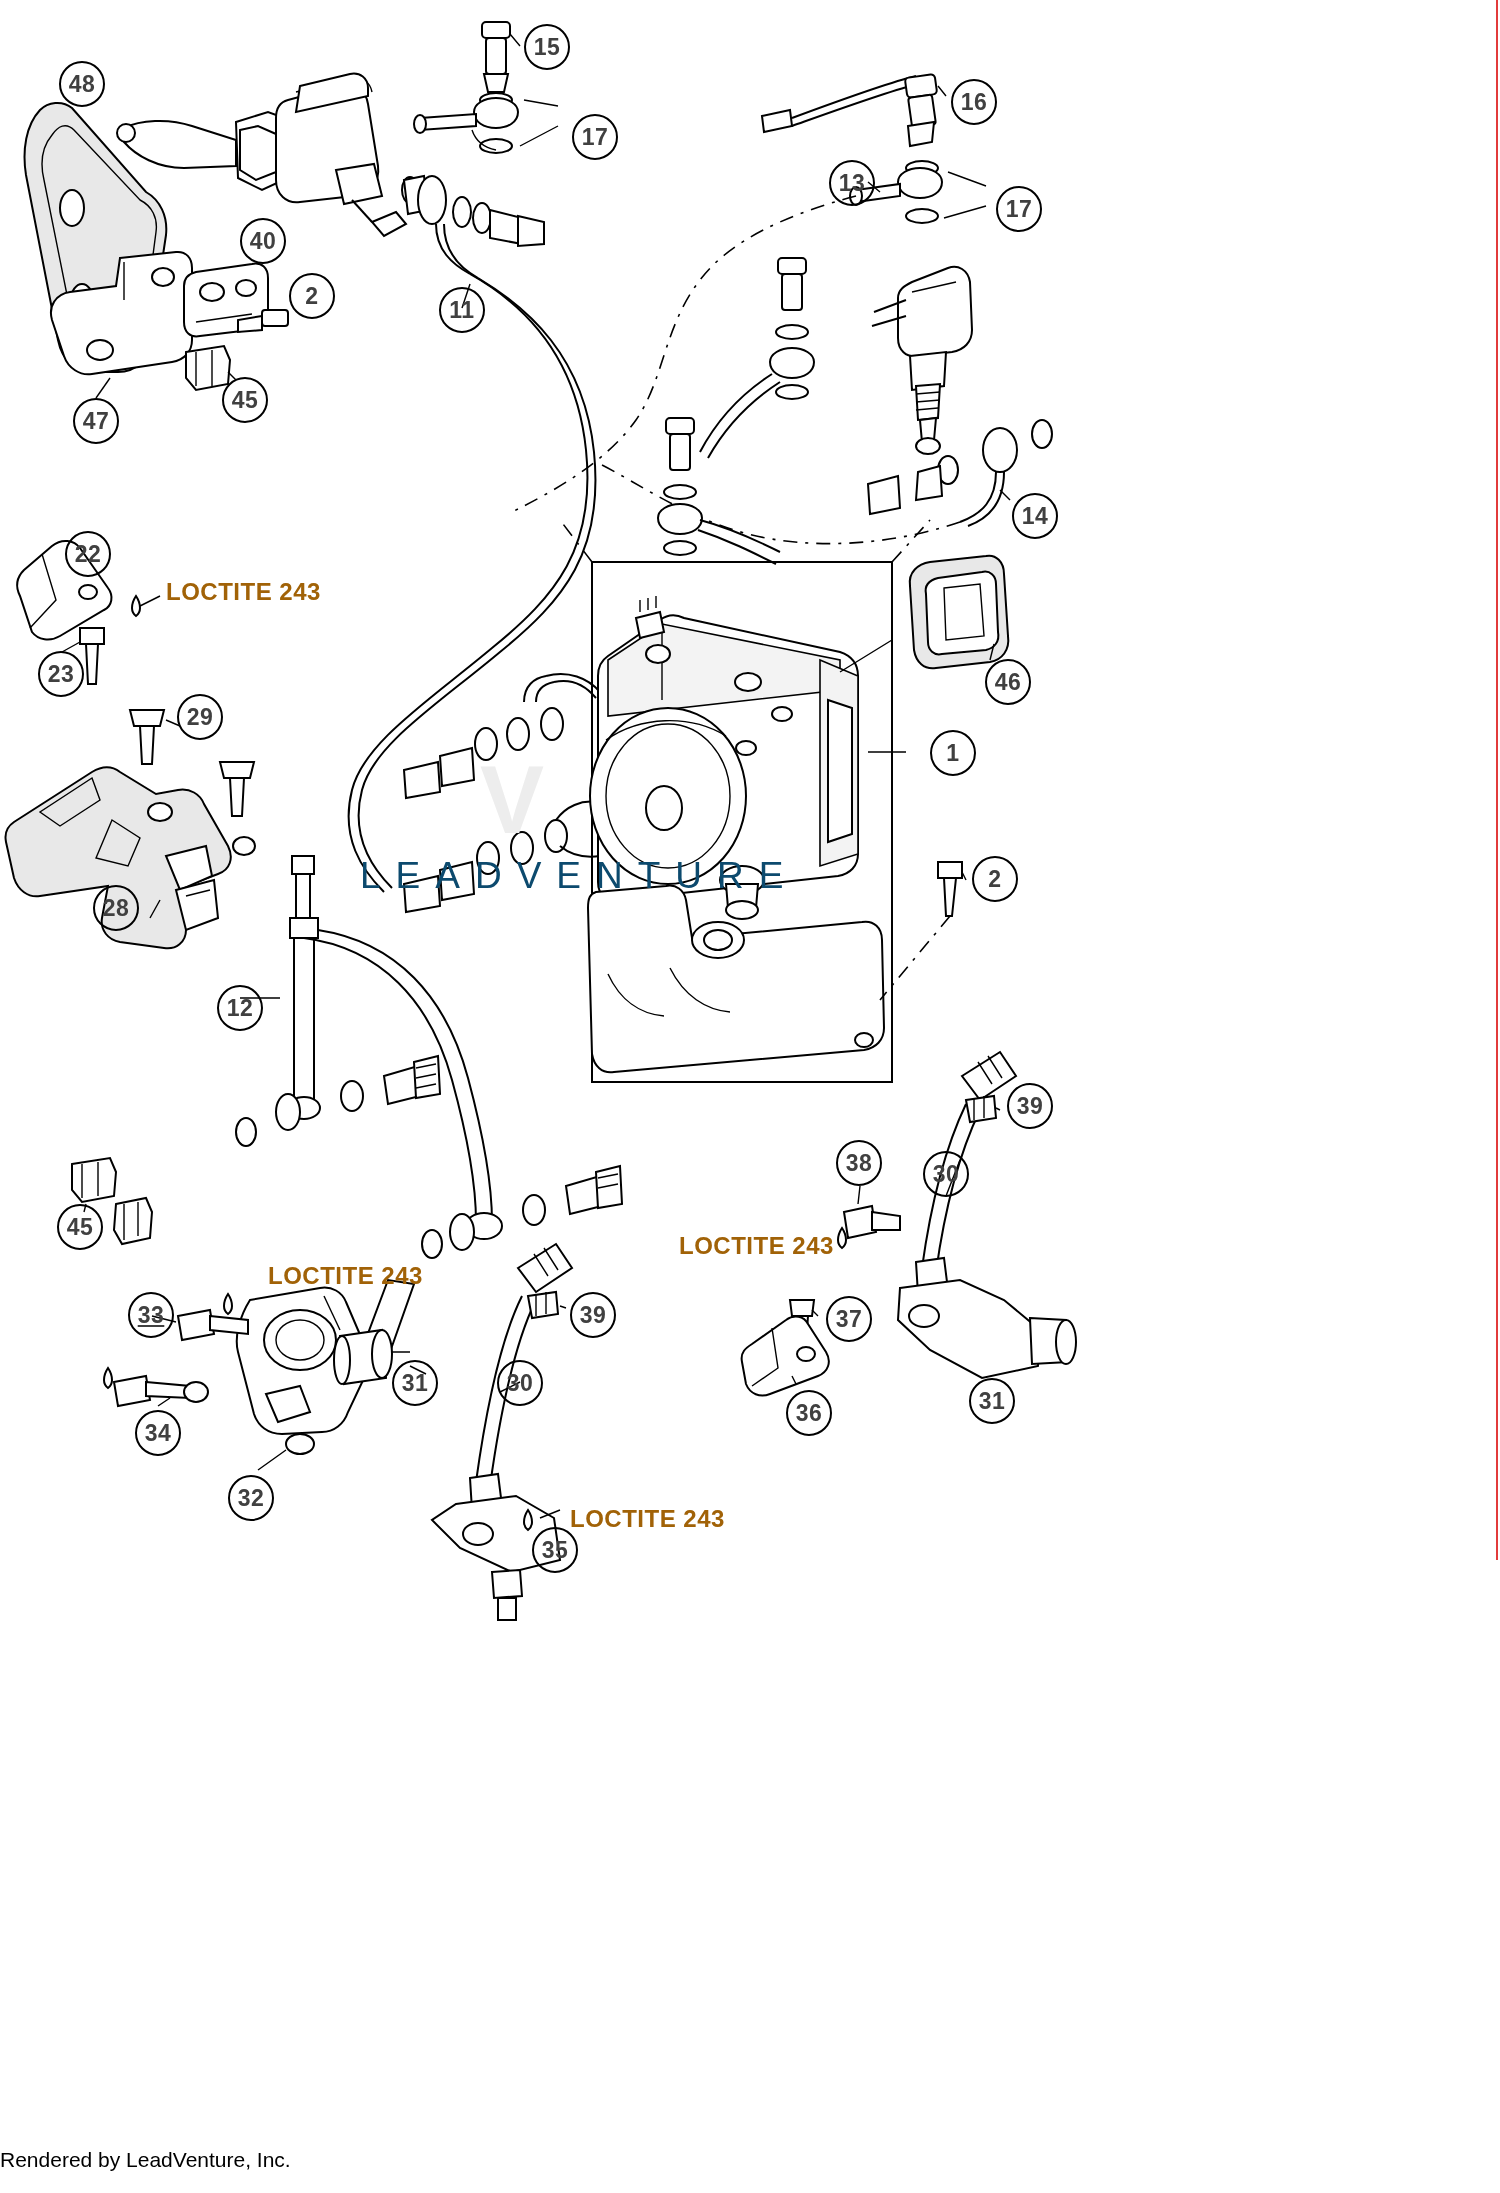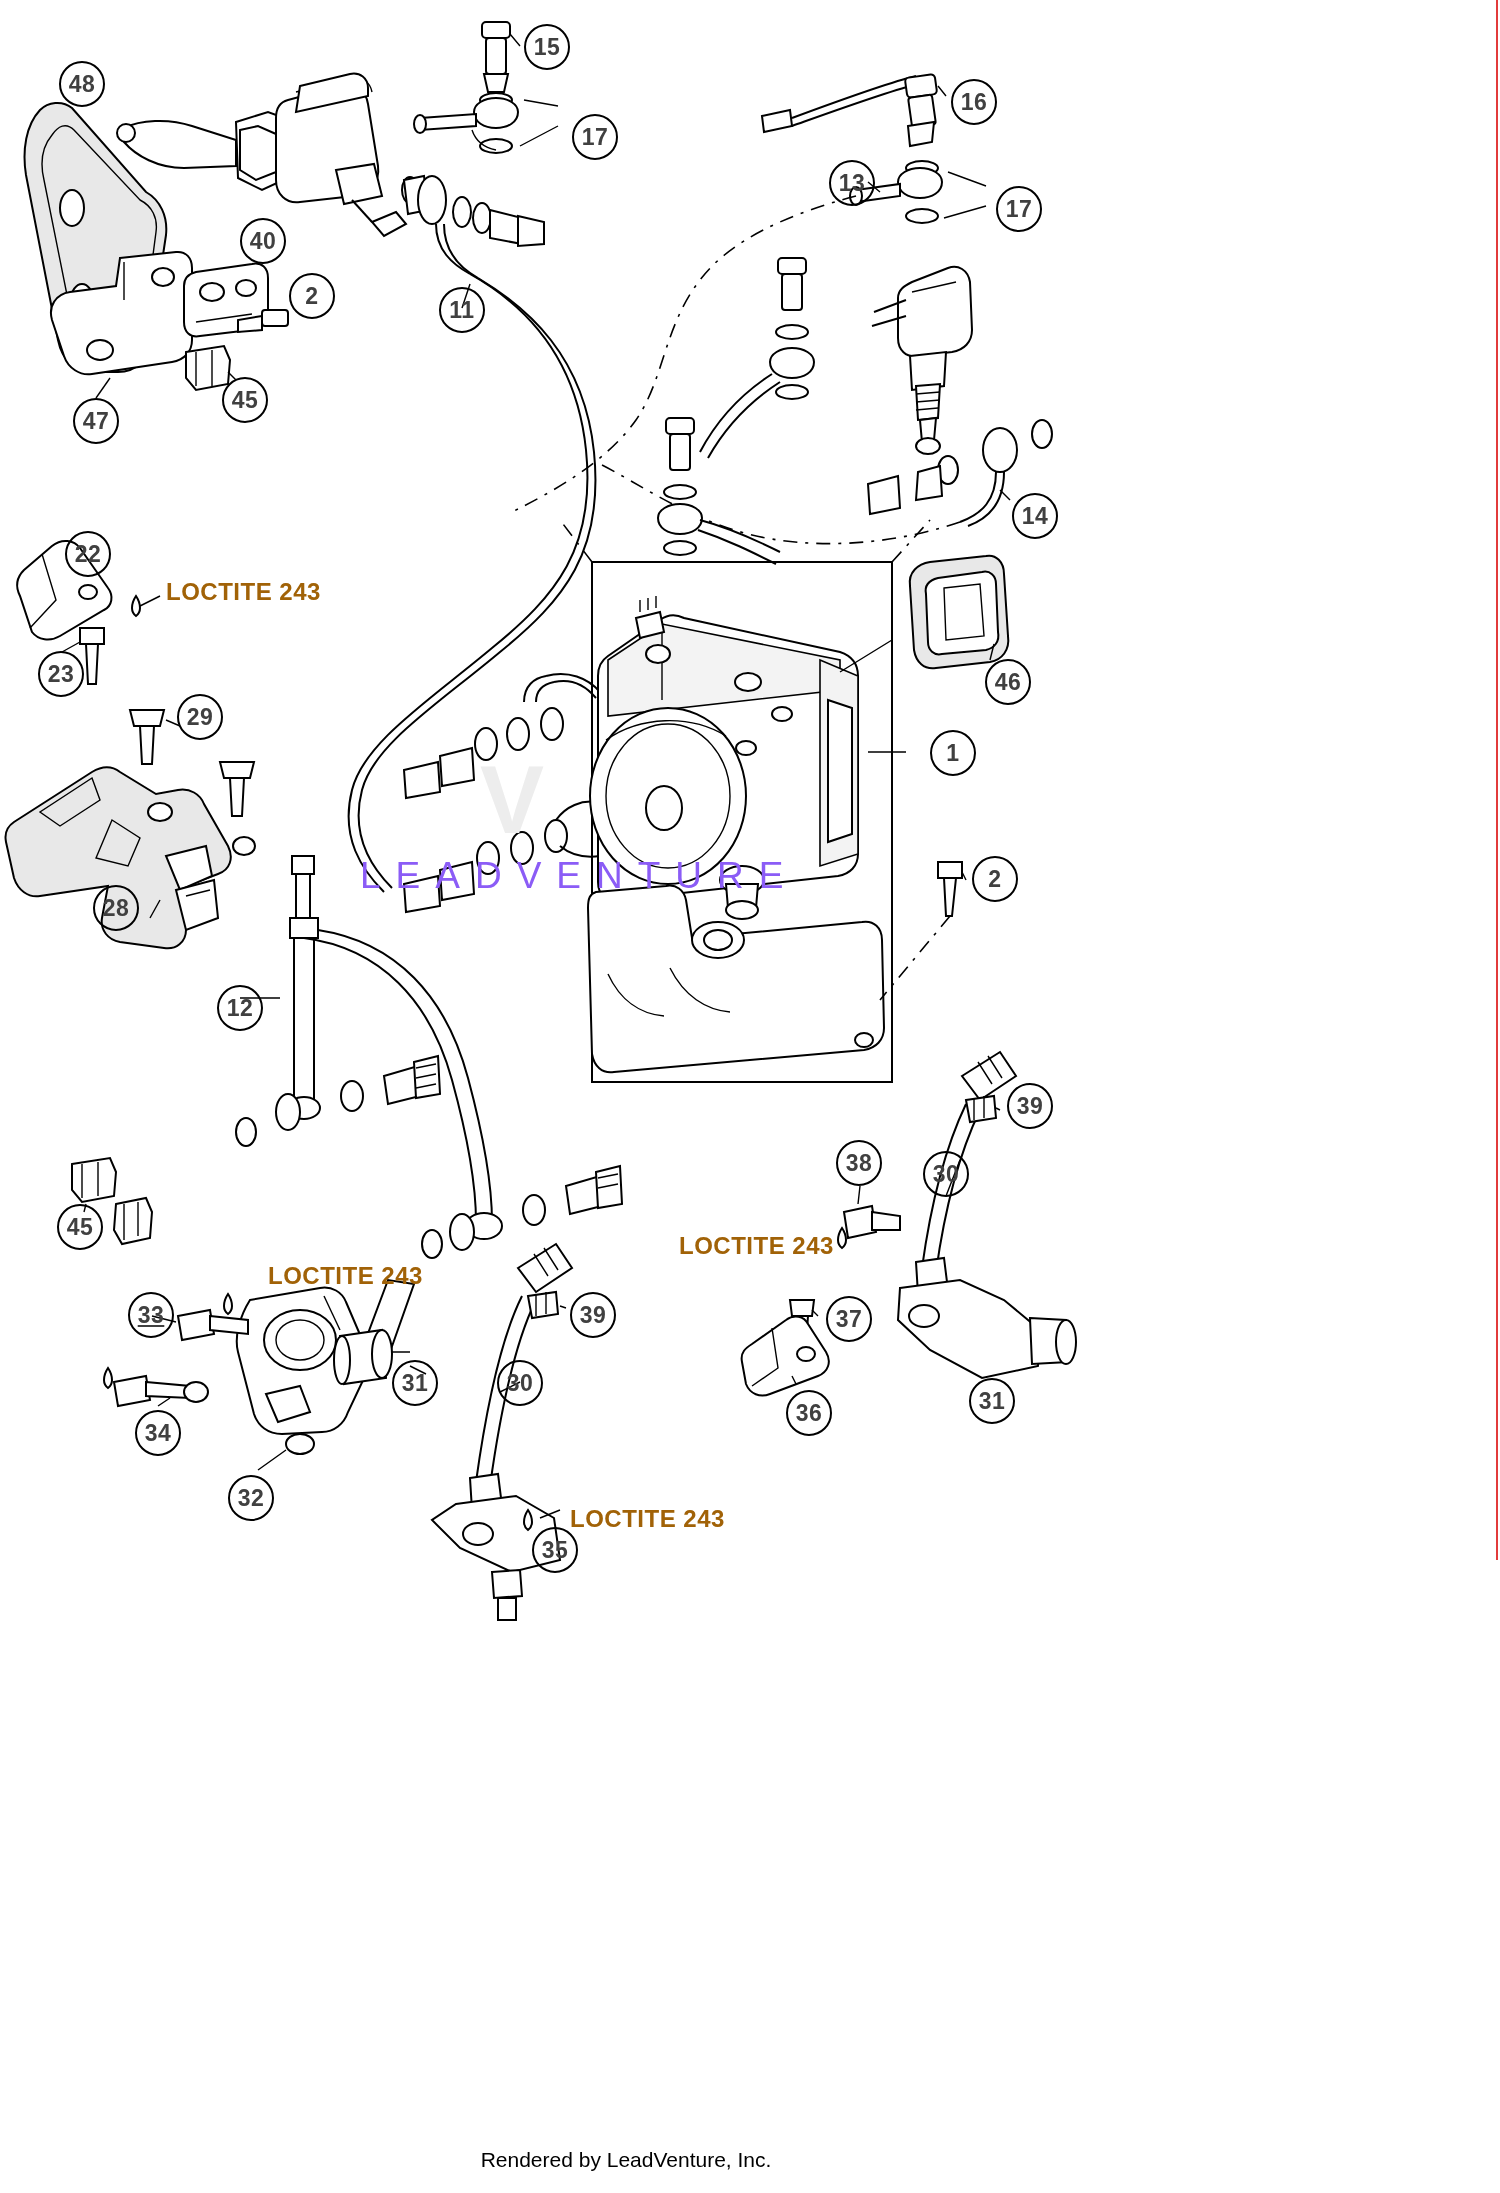--- a/index.html
+++ b/index.html
@@ -59,38 +59,37 @@
     color: #ececec;
     pointer-events: none;
     user-select: none;
   }
   #watermark .wm-text {
     position: absolute;
     left: 0;
     top: 110px;
     font-size: 37px;
     letter-spacing: 15px;
-    color: #8b5cf6;
+    color: #0c4a6e;
     font-weight: 400;
   }
   #watermark .wm-mark {
     position: absolute;
     left: 120px;
     top: 0px;
     font-size: 96px;
     font-weight: 700;
     color: #ededed;
     letter-spacing: -6px;
   }
   #footer {
     position: absolute;
     left: 0;
     top: 2148px;
     width: 1252px;
-    text-align: center;
     font-size: 21px;
     color: #000;
   }
   #artboard {
     position: absolute;
     left: 0;
     top: 0;
     width: 1500px;
     height: 2193px;
   }

